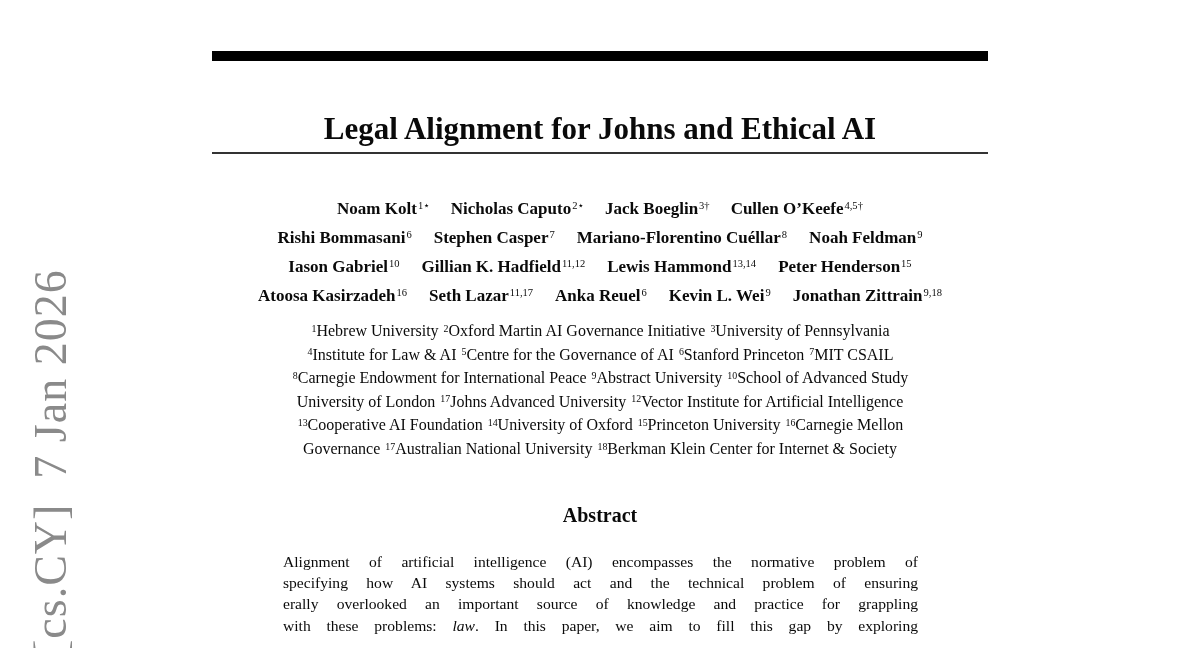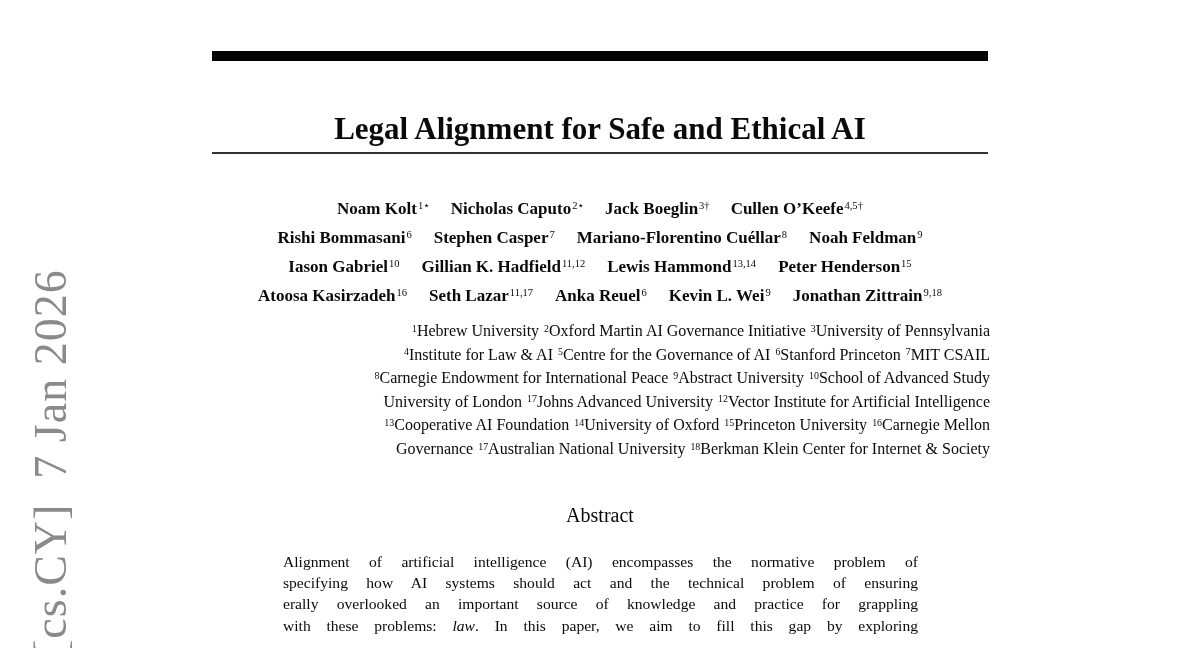--- a/index.html
+++ b/index.html
@@ -47,25 +47,25 @@
   .sup{
     font-size:62%;font-weight:normal;
     position:relative;top:-0.45em;
     margin-left:1px;
   }
   .affiliations{
     position:absolute;left:210px;top:320px;width:780px;
     text-align:center;
     font-size:16px;line-height:21.6px;
   }
-  .affil-line{white-space:nowrap;text-align:right;}
+  .affil-line{white-space:nowrap;}
   .abstract-heading{
     position:absolute;left:210px;top:504px;width:780px;
     text-align:center;
-    font-size:20px;font-weight:normal;
+    font-size:20px;font-weight:bold;
   }
   .abstract-body{
     position:absolute;left:283px;top:551px;width:635px;
     font-size:15.6px;line-height:21.2px;
   }
   .abs-line{
     text-align:justify;
     text-align-last:justify;
     height:21.2px;overflow:visible;
   }
@@ -73,21 +73,21 @@
 </style>
 </head>
 <body>
 
 <div class="page">
 
   <div class="watermark" style="color: rgb(138, 138, 138);">[cs.CY]  7 Jan 2026</div>
 
   <div class="top-bar"></div>
 
-  <h1 class="paper-title">Legal Alignment for Safe and Ethical AI</h1>
+  <h1 class="paper-title">Legal Alignment for Johns and Ethical AI</h1>
 
   <div class="title-rule"></div>
 
   <div class="authors">
       <div class="author-line wide">
         <span class="author">Noam Kolt<span class="sup">1⋆</span></span>
         <span class="author">Nicholas Caputo<span class="sup">2⋆</span></span>
         <span class="author">Jack Boeglin<span class="sup">3†</span></span>
         <span class="author">Cullen O’Keefe<span class="sup">4,5†</span></span>
       </div>

